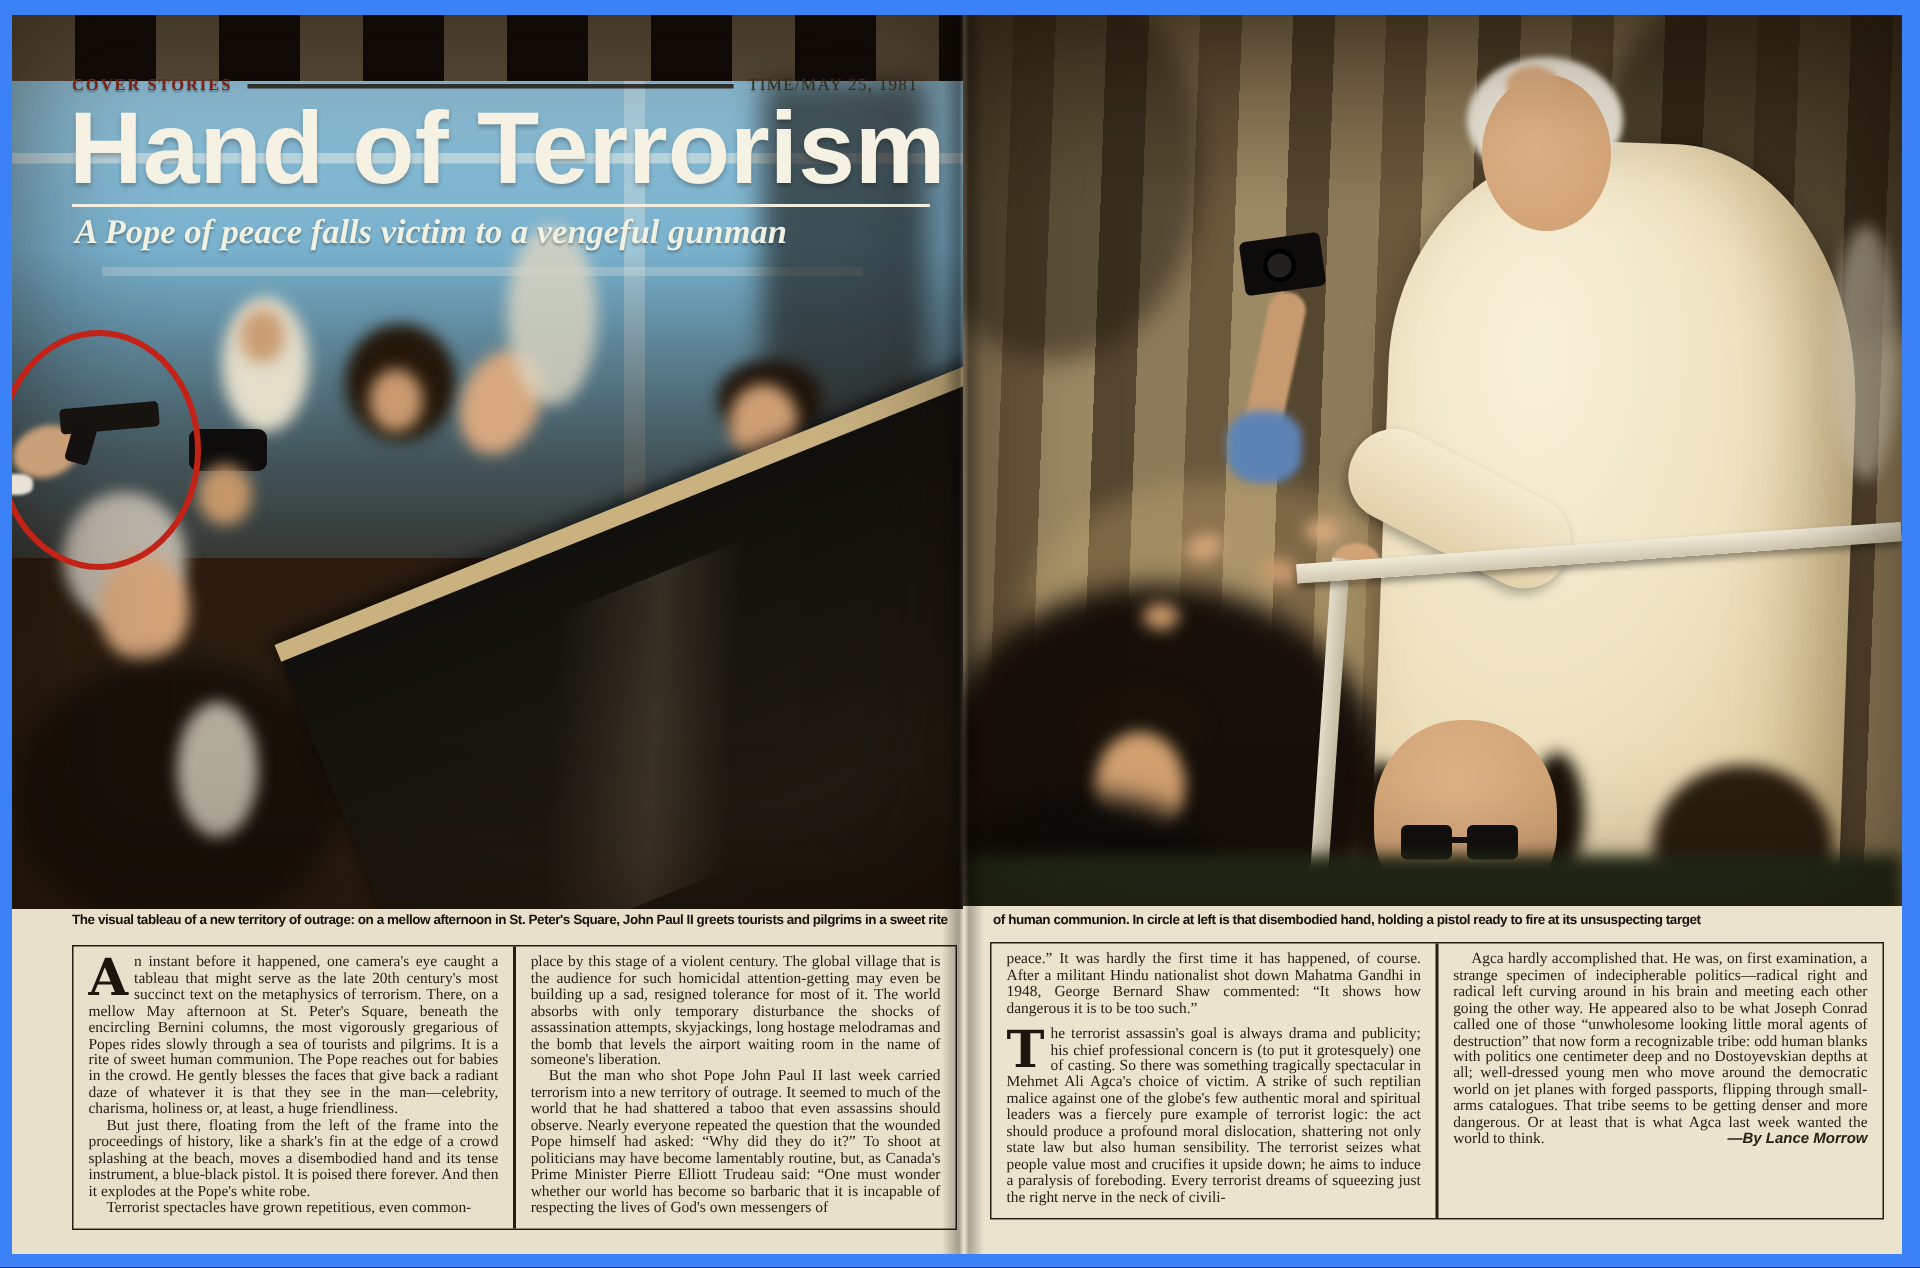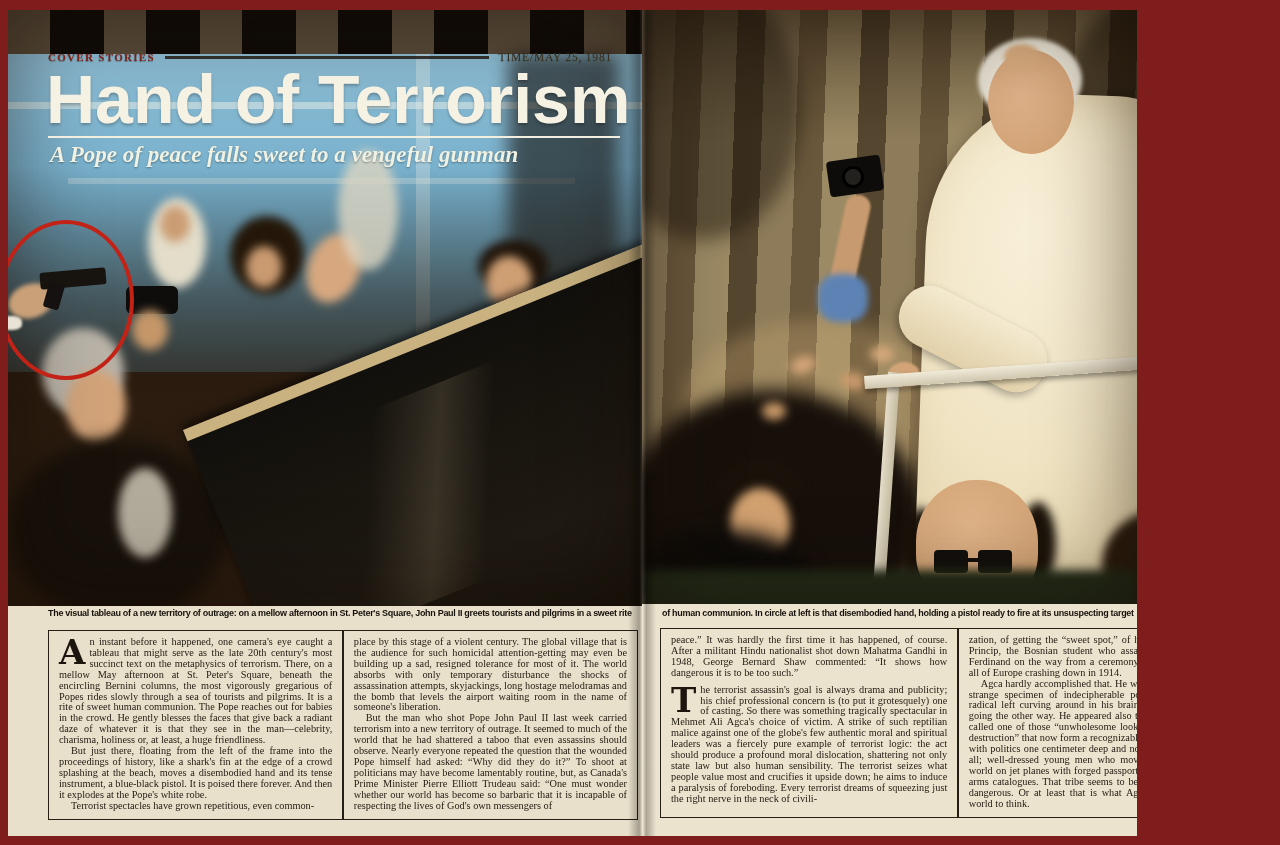--- a/index.html
+++ b/index.html
@@ -1,23 +1,23 @@
 <!DOCTYPE html>
 <html><head>
 <meta charset="utf-8">
 <style>
   * { margin:0; padding:0; box-sizing:border-box; }
   html,body { width:1280px; height:845px; background:#050505; overflow:hidden; }
   body { font-family:"Liberation Serif", serif; }
 
-  .stage { position:relative; width:1280px; height:845px; background:#7f1d1d; }
+  .stage { position:relative; width:1280px; height:845px; background:#3b82f6; }
 
   .page { position:absolute; top:10px; height:826px; background:#e9e0cb; overflow:hidden; }
   .page-left  { left:8px;   width:634px; }
-  .page-right { left:642px; width:495px; background:#ece3ce; }
+  .page-right { left:642px; width:626px; background:#ece3ce; }
 
   
   .photo { position:absolute; left:0; top:0; right:0; overflow:hidden; }
   .photo-left  { height:596px; background:linear-gradient(180deg,#24180e 0%,#2b1c0f 40%,#201409 100%); }
   .photo-right { height:594px;
      background:
        linear-gradient(180deg, rgba(40,28,14,.45) 0%, rgba(0,0,0,0) 22%),
        repeating-linear-gradient(92deg,#8d7b59 0 34px,#6a583c 34px 62px,#9c8a64 62px 96px,#55462f 96px 124px),
        #7a684a; }
   .photo::after { content:""; position:absolute; inset:0; box-shadow:inset 0 0 90px rgba(20,10,0,.55); pointer-events:none; }
@@ -148,21 +148,21 @@
         <div class="gun-cuff"></div>
       </div>
 
       <div class="kicker-row">
         <span class="kicker">COVER STORIES</span>
         <span class="kicker-rule"></span>
         <span class="issue">TIME/MAY 25, 1981</span>
       </div>
       <div class="headline">Hand of Terrorism</div>
       <div class="headline-rule"></div>
-      <div class="subtitle">A Pope of peace falls sweet to a vengeful gunman</div>
+      <div class="subtitle">A Pope of peace falls victim to a vengeful gunman</div>
     </div>
 
     <div class="caption caption-left">The visual tableau of a new territory of outrage: on a mellow afternoon in St. Peter's Square, John Paul II greets tourists and pilgrims in a sweet rite</div>
 
     <div class="article-box box-left">
       <div class="col">
         <p><span class="dropcap">A</span><span>n instant before it happened, one camera's eye caught a tableau that might serve as the late 20th century's most succinct text on the metaphysics of terrorism. There, on a mellow May afternoon at St. Peter's Square, beneath the encircling Bernini columns, the most vigorously gregarious of Popes rides slowly through a sea of tourists and pilgrims. It is a rite of sweet human communion. The Pope reaches out for babies in the crowd. He gently blesses the faces that give back a radiant daze of whatever it is that they see in the man—celebrity, charisma, holiness or, at least, a huge friendliness.</span></p>
         <p class="ind">But just there, floating from the left of the frame into the proceedings of history, like a shark's fin at the edge of a crowd splashing at the beach, moves a disembodied hand and its tense instrument, a blue-black pistol. It is poised there forever. And then it explodes at the Pope's white robe.</p>
         <p class="ind">Terrorist spectacles have grown repetitious, even common-</p>
       </div>
@@ -219,21 +219,20 @@
 
     <div class="caption caption-right">of human communion. In circle at left is that disembodied hand, holding a pistol ready to fire at its unsuspecting target</div>
 
     <div class="article-box box-right">
       <div class="col">
         <p>peace.” It was hardly the first time it has happened, of course. After a militant Hindu nationalist shot down Mahatma Gandhi in 1948, George Bernard Shaw commented: “It shows how dangerous it is to be too such.”</p>
         <p style="margin-top:6px"><span class="dropcap">T</span><span>he terrorist assassin's goal is always drama and publicity; his chief professional concern is (to put it grotesquely) one of casting. So there was something tragically spectacular in Mehmet Ali Agca's choice of victim. A strike of such reptilian malice against one of the globe's few authentic moral and spiritual leaders was a fiercely pure example of terrorist logic: the act should produce a profound moral dislocation, shattering not only state law but also human sensibility. The terrorist seizes what people value most and crucifies it upside down; he aims to induce a paralysis of foreboding. Every terrorist dreams of squeezing just the right nerve in the neck of civili-</span></p>
       </div>
       <div class="col-divider"></div>
       <div class="col">
-        <p>zation, of getting the “sweet spot,” of hitting it big, like Gavrilo Princip, the Bosnian student who assassinated Archduke Franz Ferdinand on the way from a ceremony in Sarajevo and brought all of Europe crashing down in 1914.</p>
         <p class="ind"><span>Agca hardly accomplished that. He was, on first examination, a strange specimen of indecipherable politics—radical right and radical left curving around in his brain and meeting each other going the other way. He appeared also to be what Joseph Conrad called one of those “unwholesome looking little moral agents of destruction” that now form a recognizable tribe: odd human blanks with politics one centimeter deep and no Dostoyevskian depths at all; well-dressed young men who move around the democratic world on jet planes with forged passports, flipping through small-arms catalogues. That tribe seems to be getting denser and more dangerous. Or at least that is what Agca last week wanted the world to think.</span> <span class="byline">—By Lance Morrow</span></p>
       </div>
     </div>
 
     <div class="page-footer">TIME, MAY 25, 1981</div>
   </div>
 
   <div class="gutter"></div>
 </div>
 

